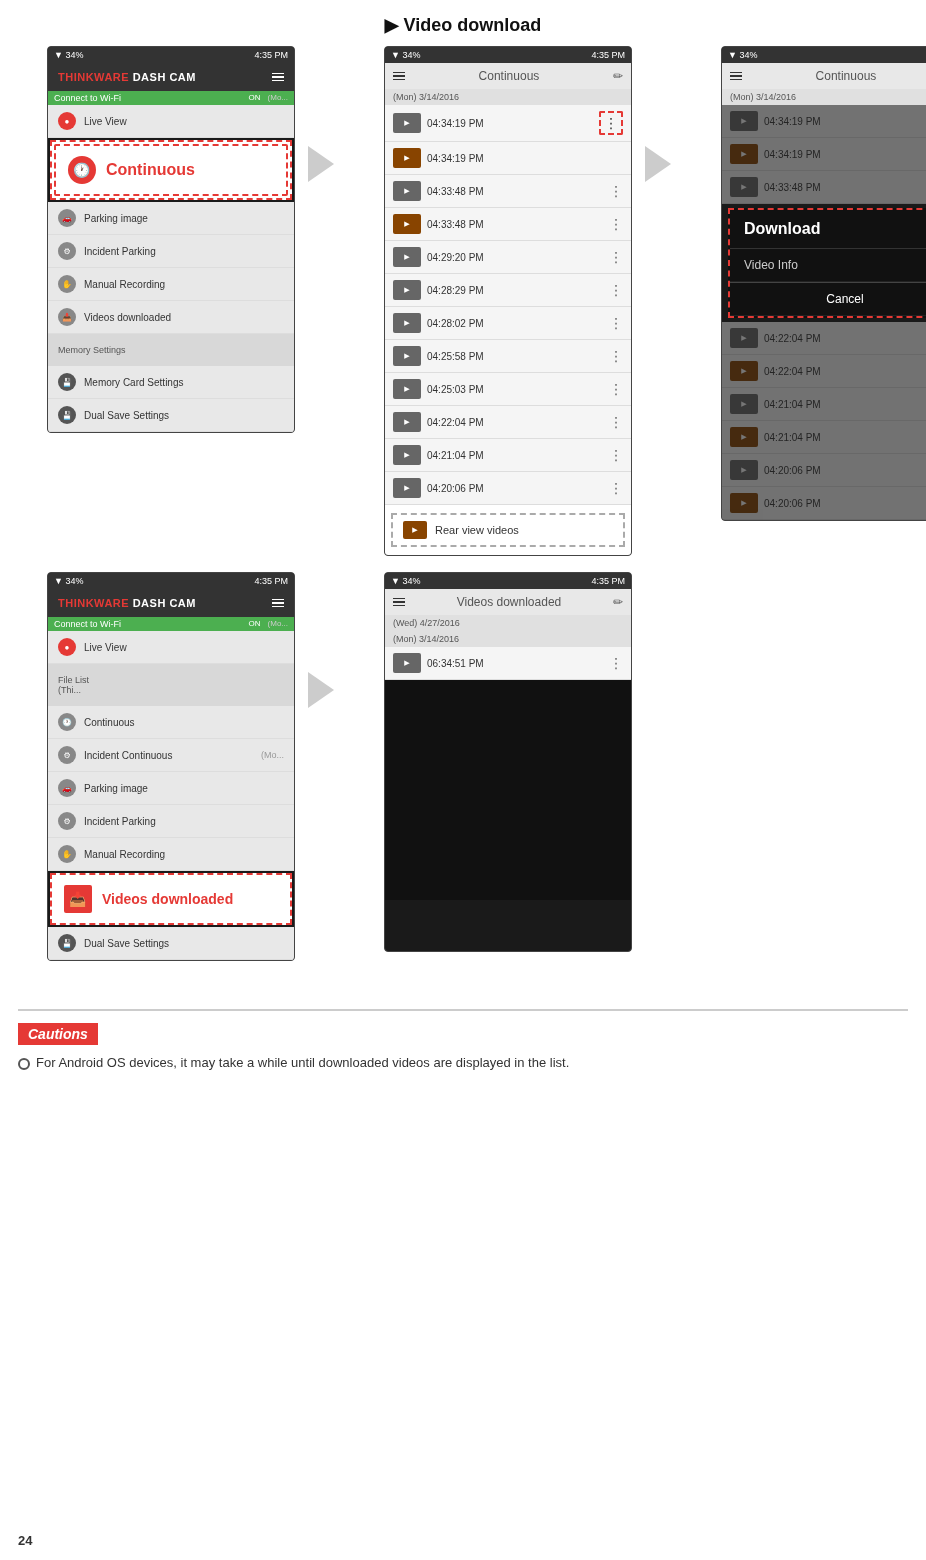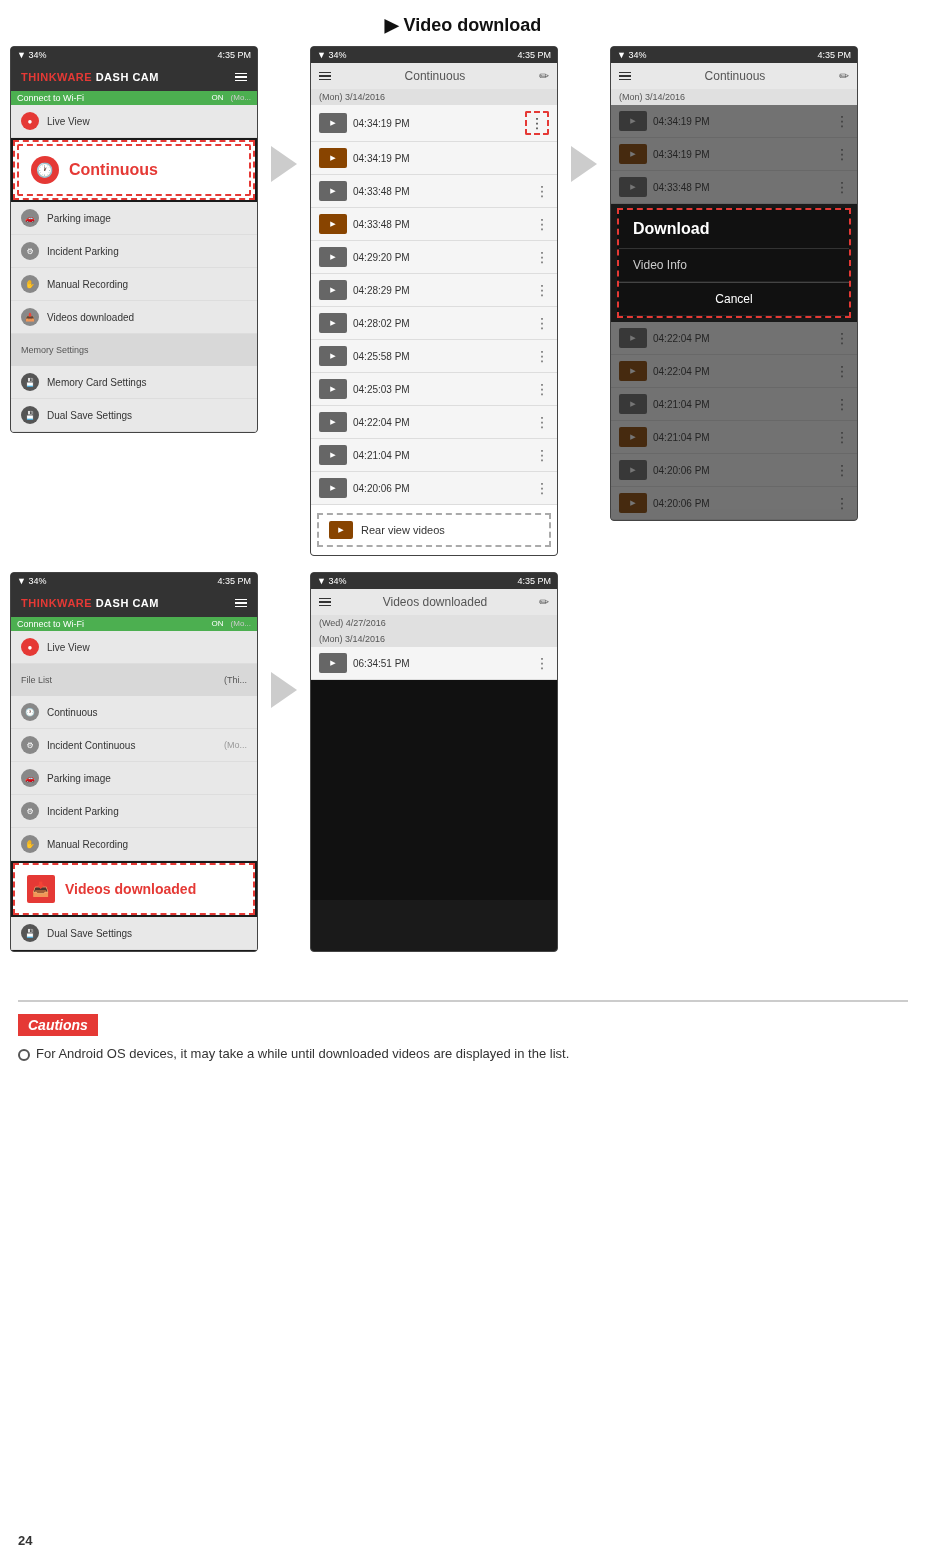--- a/index.html
+++ b/index.html
@@ -49,20 +49,21 @@
 
     
     .phone {
       width: 248px;
       min-height: 380px;
       background: #1a1a1a;
       border-radius: 4px;
       overflow: hidden;
       flex-shrink: 0;
       border: 1px solid #444;
+      margin-left: 37px;
     }
 
     .phone-status-bar {
       background: #333;
       color: #fff;
       font-size: 9px;
       padding: 3px 6px;
       display: flex;
       justify-content: space-between;
       align-items: center;
@@ -703,21 +704,21 @@
       <span>Connect to Wi-Fi</span>
       <span style="display:flex;gap:4px;">
         <span style="background:#4caf50;color:#fff;padding:0 3px;font-size:8px;border-radius:2px;">ON</span>
         <span style="color:#ccc;font-size:8px;">(Mo...</span>
       </span>
     </div>
     <div class="phone-list-item" style="background:#e8e8e8;">
       <div class="icon-circle" style="background:#e53935;">●</div>
       <span class="item-label">Live View</span>
     </div>
-    <div class="phone-menu-section" style="display:flex;justify-content:space-between;">
+    <div class="phone-menu-section" style="display:flex;justify-content:space-between;flex-direction:column;">
       <span>File List</span>
       <span>(Thi...</span>
     </div>
     <div class="phone-list-item" style="background:#e8e8e8;">
       <div class="icon-circle">🕐</div>
       <span class="item-label">Continuous</span>
     </div>
     <div class="phone-list-item" style="background:#e8e8e8;">
       <div class="icon-circle">⚙</div>
       <span class="item-label">Incident Continuous</span>

